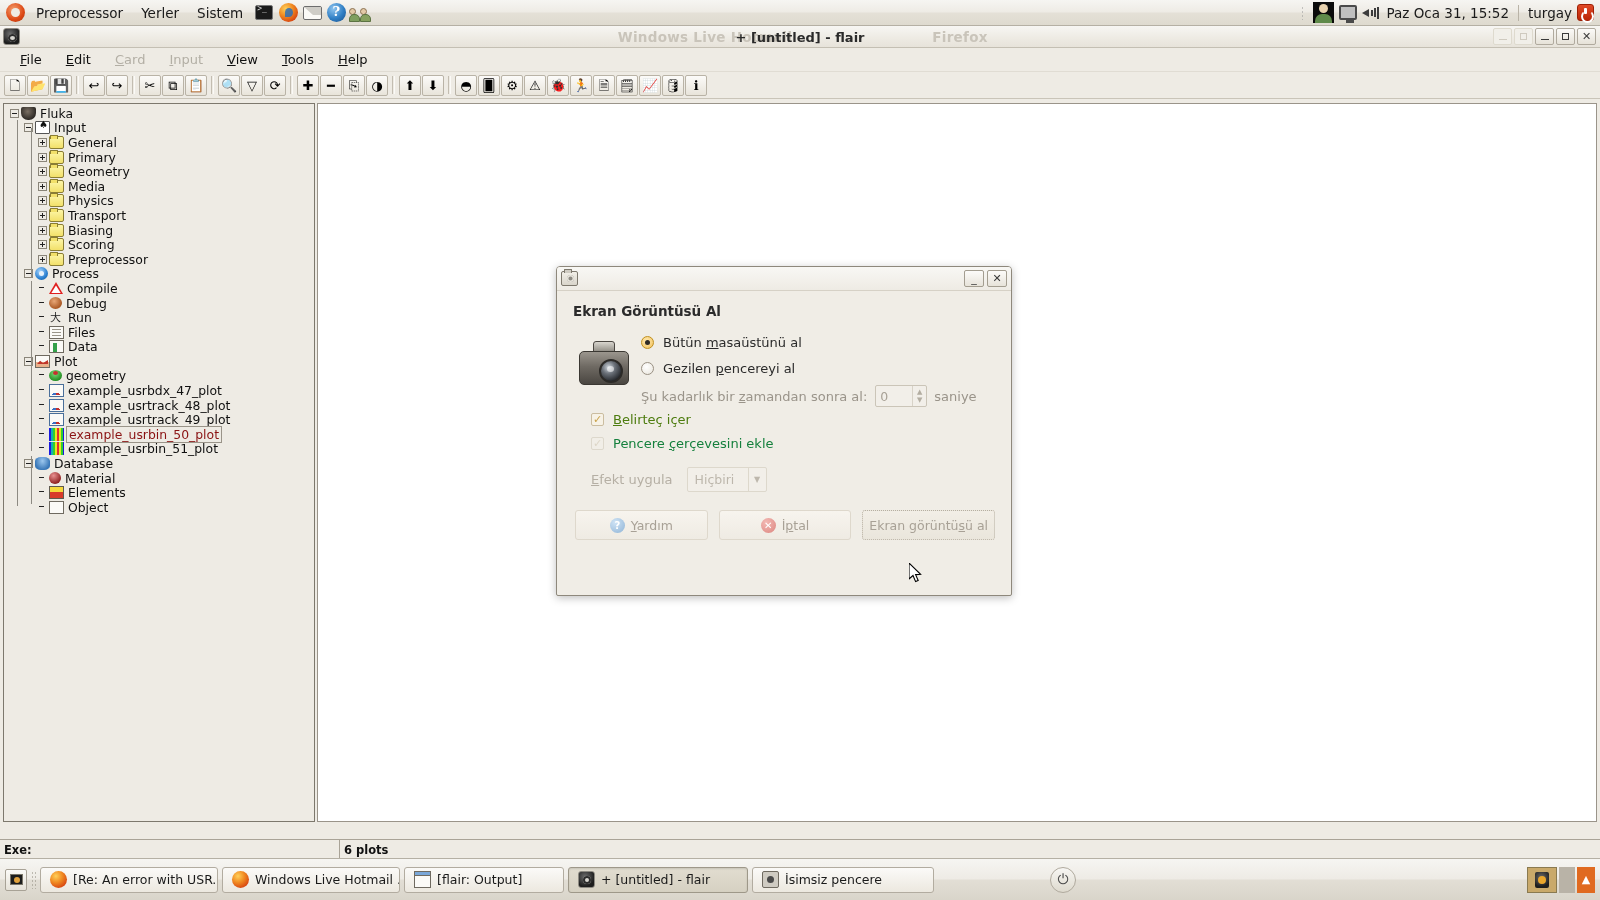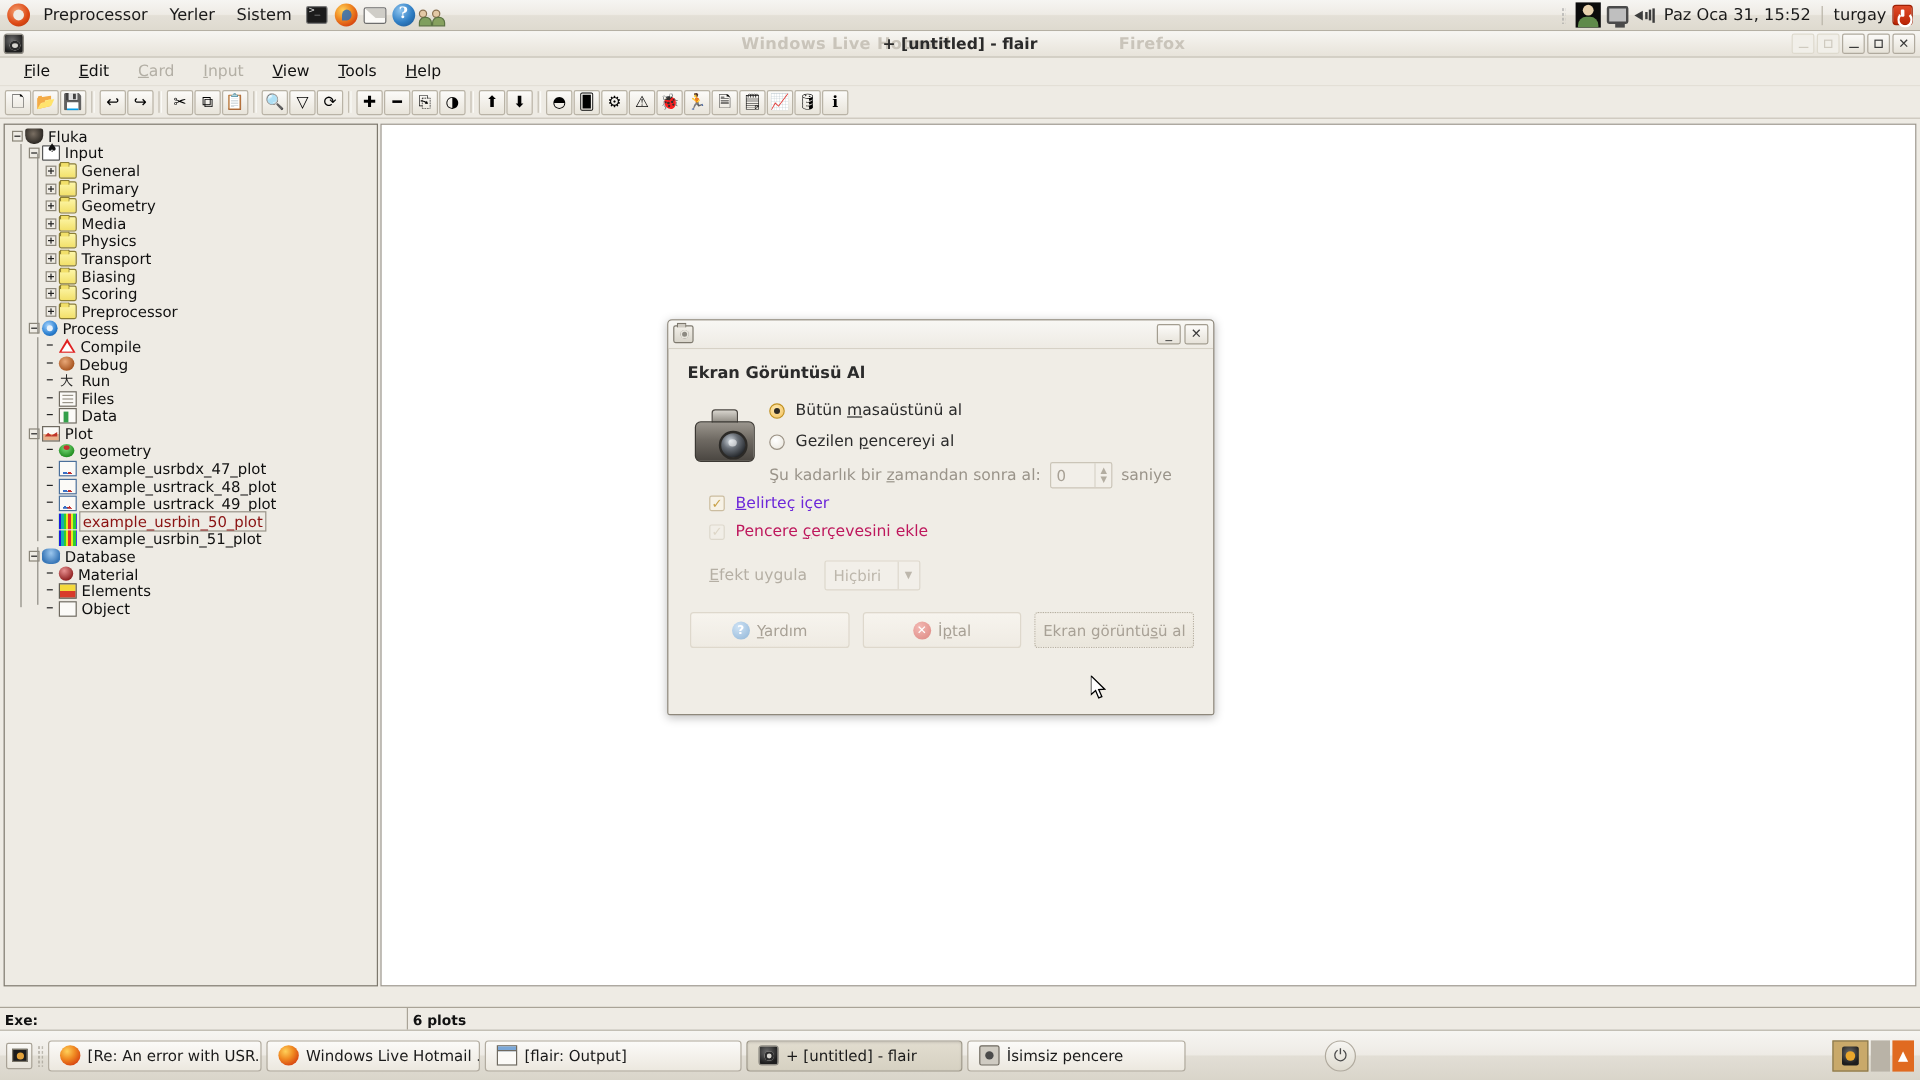--- a/index.html
+++ b/index.html
@@ -391,22 +391,22 @@
     align-items: center; justify-content: center; color: #b3ada1; font-size: 7px; line-height: 8px;
   }
   .sect-title { font-size: 13px; font-weight: bold; color: #8d877c; margin: 14px 0 6px 2px; }
   .check-row { display:flex; align-items:center; margin-left: 18px; height: 24px; font-size: 13px; }
   .chk {
     width: 13px; height: 13px; border: 1px solid #cbbda0; border-radius: 2px; background: #f7f2e6;
     margin-right: 9px; flex:0 0 auto; position: relative; color:#c9a24a;
     display:flex;align-items:center;justify-content:center; font-size: 11px;
   }
   .chk.dim { border-color: #ddd8cc; background:#f1eee7; color:#ddd6c7; }
-  .lbl-dim { color: #6d28d9; text-align: center; }
-  .lbl-dimmer { color: #be185d; }
+  .lbl-dim { color: #4d7c0f; text-align: center; }
+  .lbl-dimmer { color: #15803d; }
   .combo-row { display:flex; align-items:center; margin-left: 18px; margin-top: 12px; font-size: 13px; color: #b5afa4; }
   .combo {
     margin-left: 14px; width: 80px; height: 25px; border: 1px solid #ddd8cc; border-radius: 2px;
     background: #f2efe9; display:flex; align-items:center; padding-left: 7px; font-size: 12.5px; color:#bdb7ac;
   }
   .combo .arrow { margin-left:auto; width: 18px; border-left:1px solid #ddd8cc; height:100%;
     display:flex;align-items:center;justify-content:center; font-size:8px;}
   .dlg-buttons { display:flex; gap: 11px; margin: 18px 0 0 2px; }
   .dbtn {
     width: 136px; height: 30px; border: 1px solid #ded8cc; border-radius: 3px;
@@ -877,21 +877,21 @@
   <div class="tb-grip"></div>
   <div id="task-list" style="display:flex;align-items:center;gap:4px;">
       <div class="task-btn" style="width: 178px;">
         <div class="task-ico ff"></div>
         <span>[Re: An error with USR...</span>
       </div>
       <div class="task-btn" style="width: 178px;">
         <div class="task-ico ff"></div>
         <span>Windows Live Hotmail ...</span>
       </div>
-      <div class="task-btn" style="width: 214px;">
+      <div class="task-btn" style="width: 160px;">
         <div class="task-ico win"></div>
         <span>[flair: Output]</span>
       </div>
       <div class="task-btn active" style="width: 180px;">
         <div class="task-ico flair"></div>
         <span>+ [untitled] - flair</span>
       </div>
       <div class="task-btn" style="width: 182px;">
         <div class="task-ico cam"></div>
         <span>İsimsiz pencere</span>

